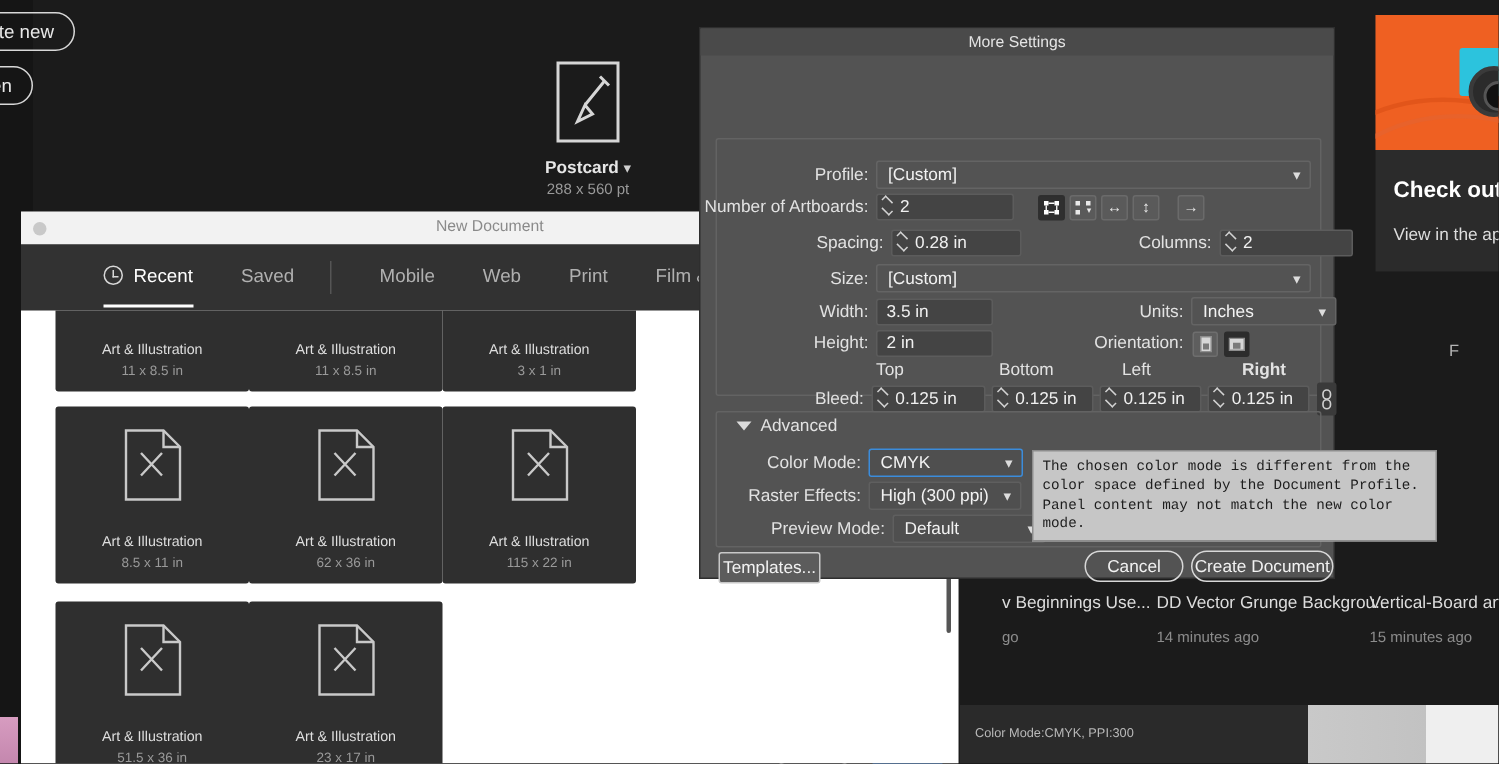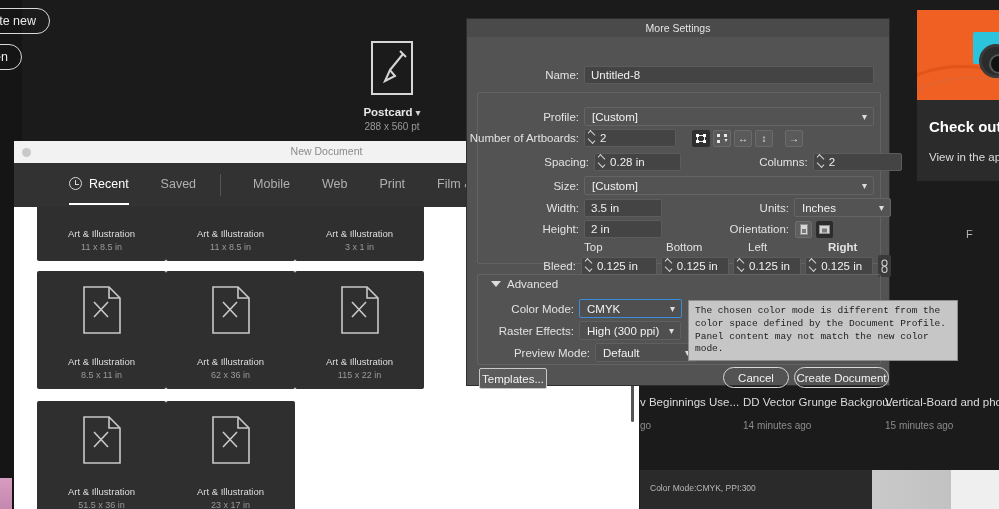--- a/index.html
+++ b/index.html
@@ -40,21 +40,21 @@
   }
   .promo .art .swoosh2 { top:66px; left:-30px; border-color:#e8622b; }
   .promo .art .tealbox { position:absolute; left:56px; top:22px; width:38px; height:32px; background:#2cc3dd; border-radius:2px 6px 2px 2px;}
   .promo .art .lens { position:absolute; left:62px; top:34px; width:34px; height:34px; border-radius:50%; background:#2b2b2b; border:3px solid #3a3a3a;}
   .promo .art .lens:after { content:''; position:absolute; left:7px; top:7px; width:16px; height:16px; border-radius:50%; background:#111; border:2px solid #555;}
   .promo .t1 { color:#fff; font-size:15px; font-weight:bold; padding:18px 12px 0 12px; white-space:nowrap;}
   .promo .t2 { color:#ddd; font-size:11.5px; padding:16px 12px 18px 12px; white-space:nowrap;}
 
   
   .recent-strip { position:absolute; left:580px; top:396px; width:419px; height:52px; }
-  .rf { position:absolute; top:0; }
+  .rf { position:absolute; top:0;margin-left:28px; }
   .rf .rfname { color:#dcdcdc; font-size:11.5px; white-space:nowrap; }
   .rf .rftime { color:#8c8c8c; font-size:10px; margin-top:12px; white-space:nowrap;}
   .bottom-doc { position:absolute; left:640px; top:470px; width:260px; height:39px; background:#2a2a2a; }
   .bottom-doc .meta { color:#b9b9b9; font-size:8.5px; padding:13px 0 0 10px; }
   .bottom-right-img { position:absolute; left:872px; top:470px; width:127px; height:39px;
      background:linear-gradient(90deg,#c9c9c9 0%,#c2c2c2 62%,#efefef 62%,#efefef 100%); }
   .pink-sliver { position:absolute; left:0px; top:478px; width:12px; height:31px;
      background:linear-gradient(180deg,#d79cc0,#c487ae); }
   .edge-F { position:absolute; left:966px; top:228px; color:#b5b5b5; font-size:11px; }
   .scroll-line { position:absolute; left:636px; top:390px; width:3px; height:70px; background:#4a4a4a; border-radius:2px;}
@@ -332,24 +332,20 @@
 
     </div>
   </div>
 
   <div class="ms">
     <div class="ms-title">
       <span>More Settings</span>
     </div>
     <div class="ms-body">
 
-      <div class="ms-row" style="left:0;top:29px;width:424px;">
-        <div class="ms-label" style="width:112px;">Name:</div>
-        <div class="ms-input" style="margin-left:5px;width:290px;">Untitled-8</div>
-      </div>
 
       <div class="grp-box" style="left:10px;top:55px;width:404px;height:172px;"></div>
 
       <div class="ms-row" style="left:0;top:70px;width:424px;">
         <div class="ms-label" style="width:112px;">Profile:</div>
         <div class="ms-drop" style="margin-left:5px;width:290px;background:#535353;border-color:#646464;">
           <span>[Custom]</span>
           <span style="color:#ddd;font-size:10px;">▾</span>
         </div>
       </div>

